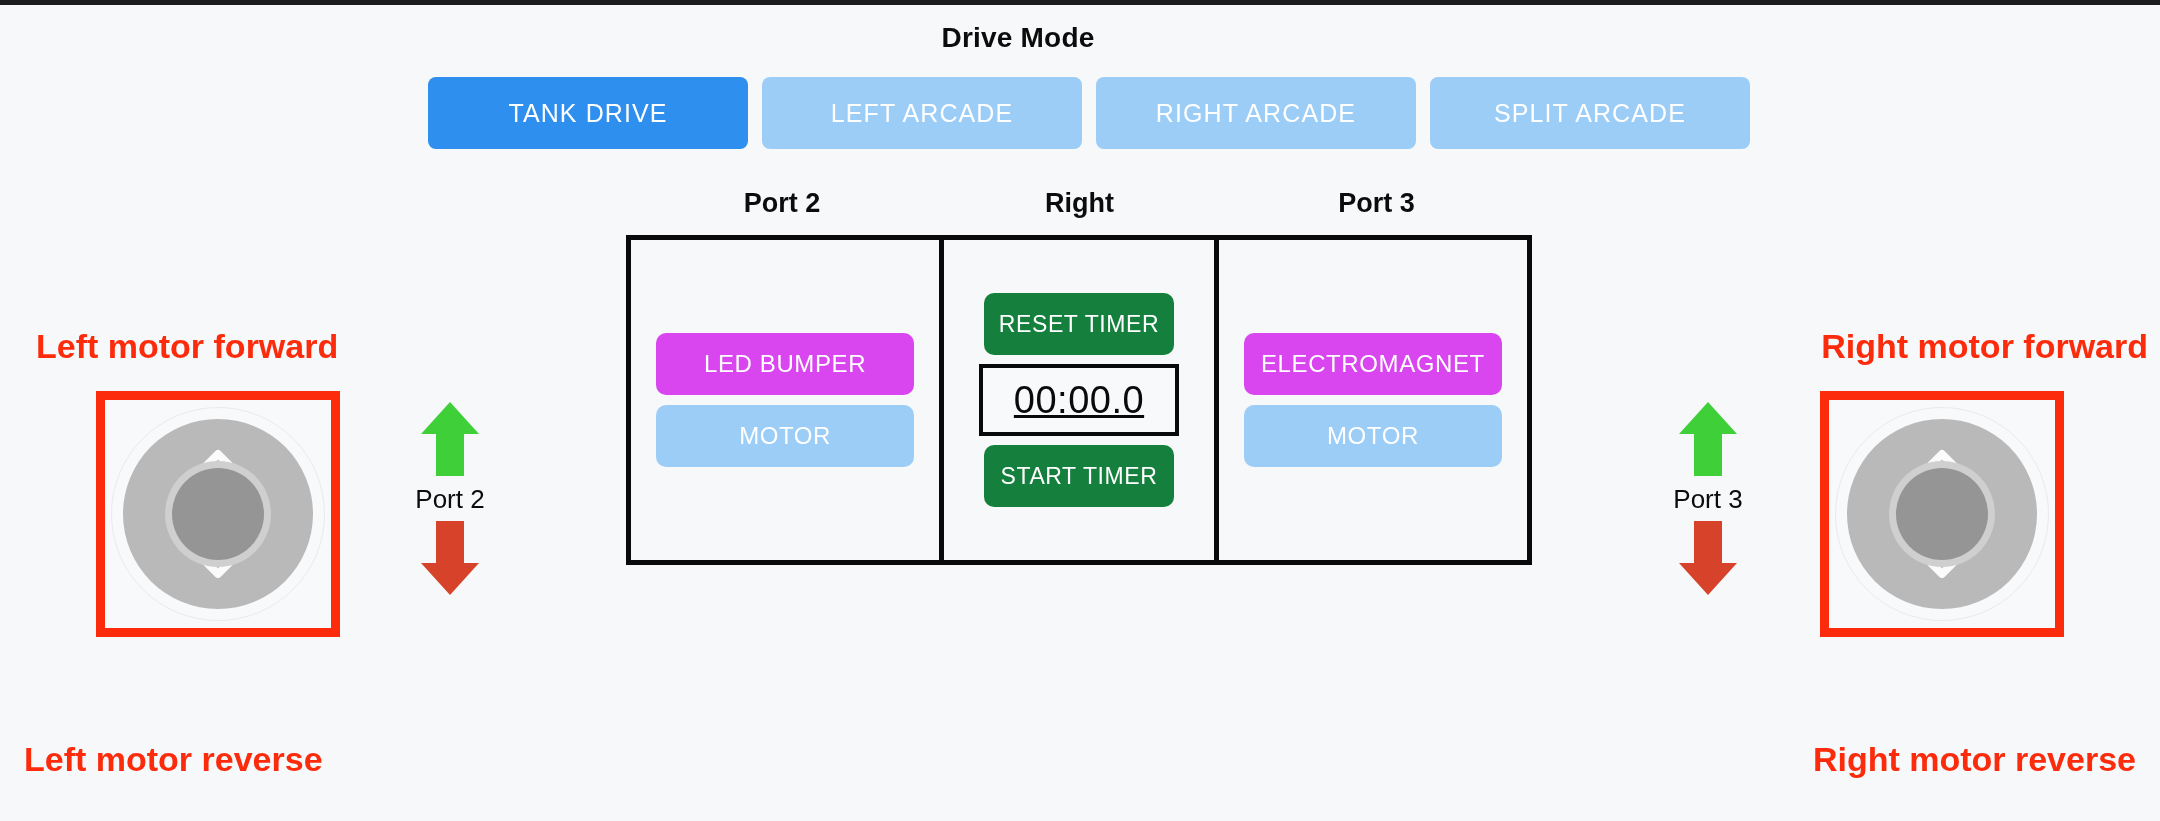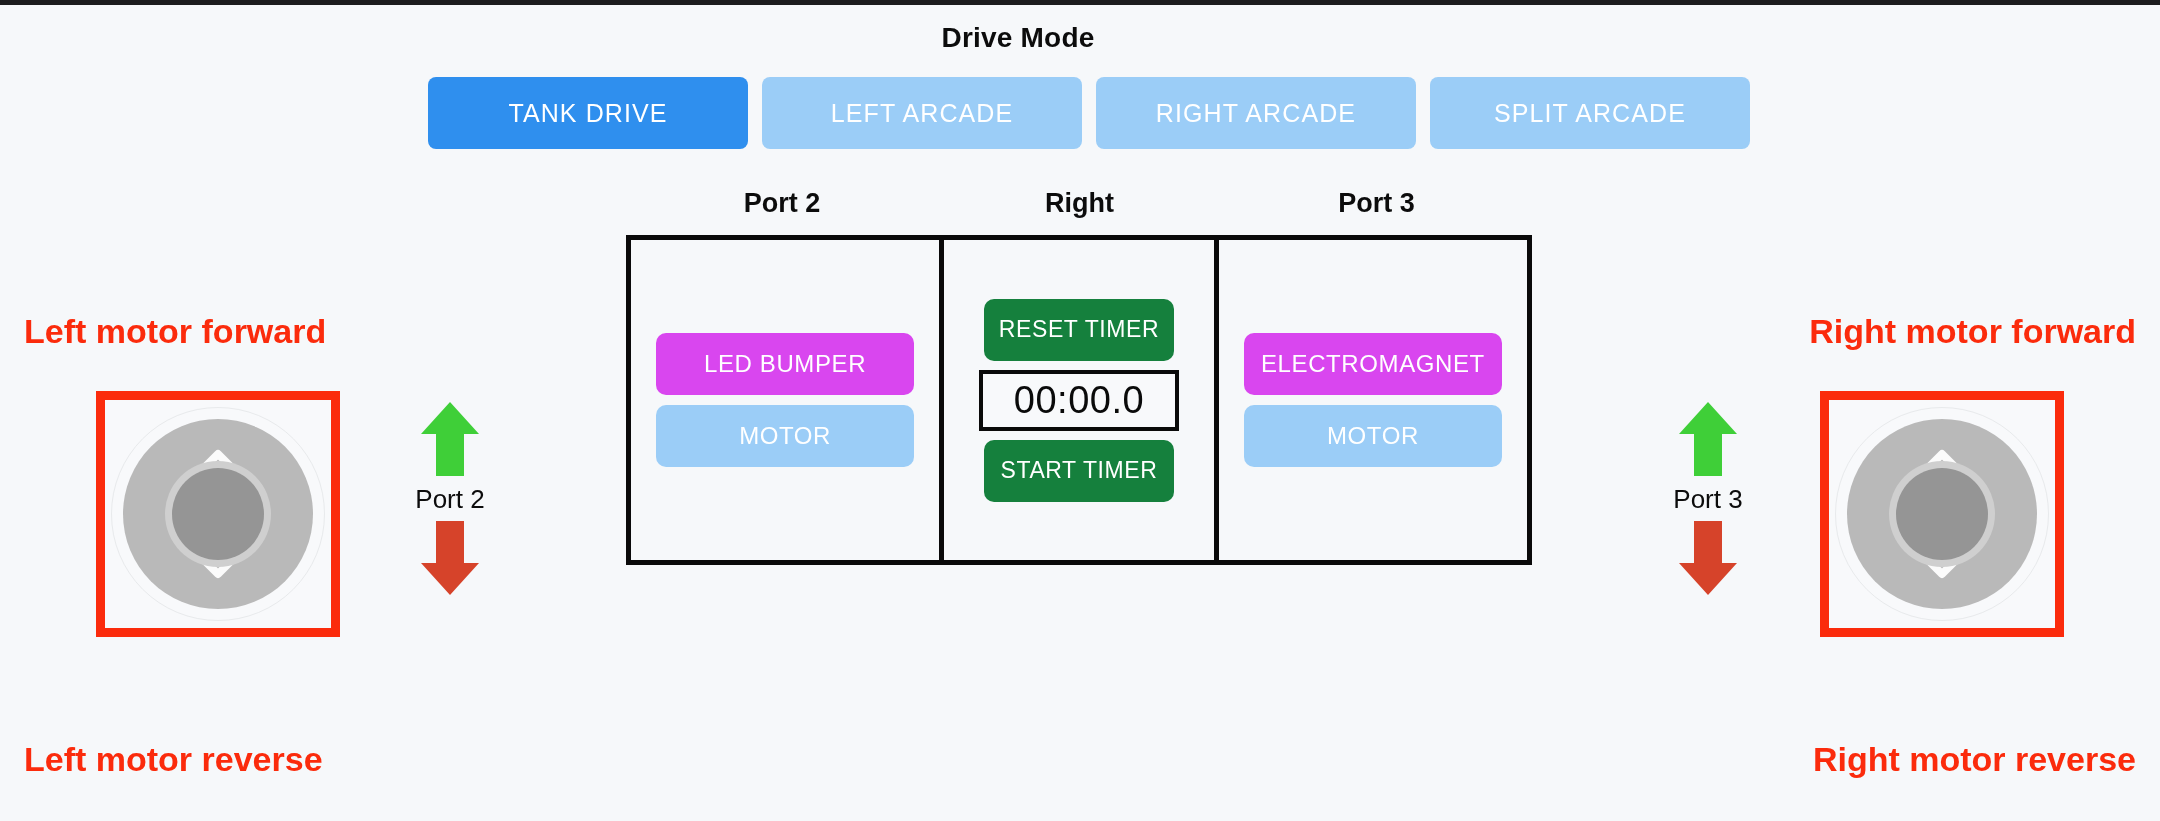--- a/index.html
+++ b/index.html
@@ -122,47 +122,48 @@
   .port-btn.secondary { background: #9bcdf7; margin-top: 10px; }
 
   .timer-btn {
     width: 190px;
     height: 62px;
     background: #15803d;
     font-size: 23px;
   }
   #timer-display {
     width: 200px;
-    height: 61px;
+    height: 72px;
     margin: 9px 0;
     border: 4px solid #0a0a0a;
     box-sizing: border-box;
     background: #f8f9fb;
     display: flex;
     align-items: center;
     justify-content: center;
     font-size: 38px;
     color: #0a0a0a;
     letter-spacing: 0.5px;
+    text-decoration: underline;
   }
 
   
   .side-group { position: absolute; top: 300px; }
   #left-group  { left: 0px;    width: 600px; }
   #right-group { left: 1560px; width: 600px; }
 
   .annot-top, .annot-bottom {
     position: absolute;
     width: 600px;
     color: #fb2b0c;
     font-size: 34px;
     font-weight: bold;
     white-space: nowrap;
   }
-  .annot-top    { top: 12px; }
+  .annot-top    { top: 27px; margin-left: 12px; }
   .annot-bottom { top: 440px; }
   #left-group  .annot-top,
   #left-group  .annot-bottom { left: 24px; text-align: left; }
   #right-group .annot-top,
   #right-group .annot-bottom { left: -24px; text-align: right; }
 
   .joy-box {
     position: absolute;
     top: 91px;
     width: 244px;

